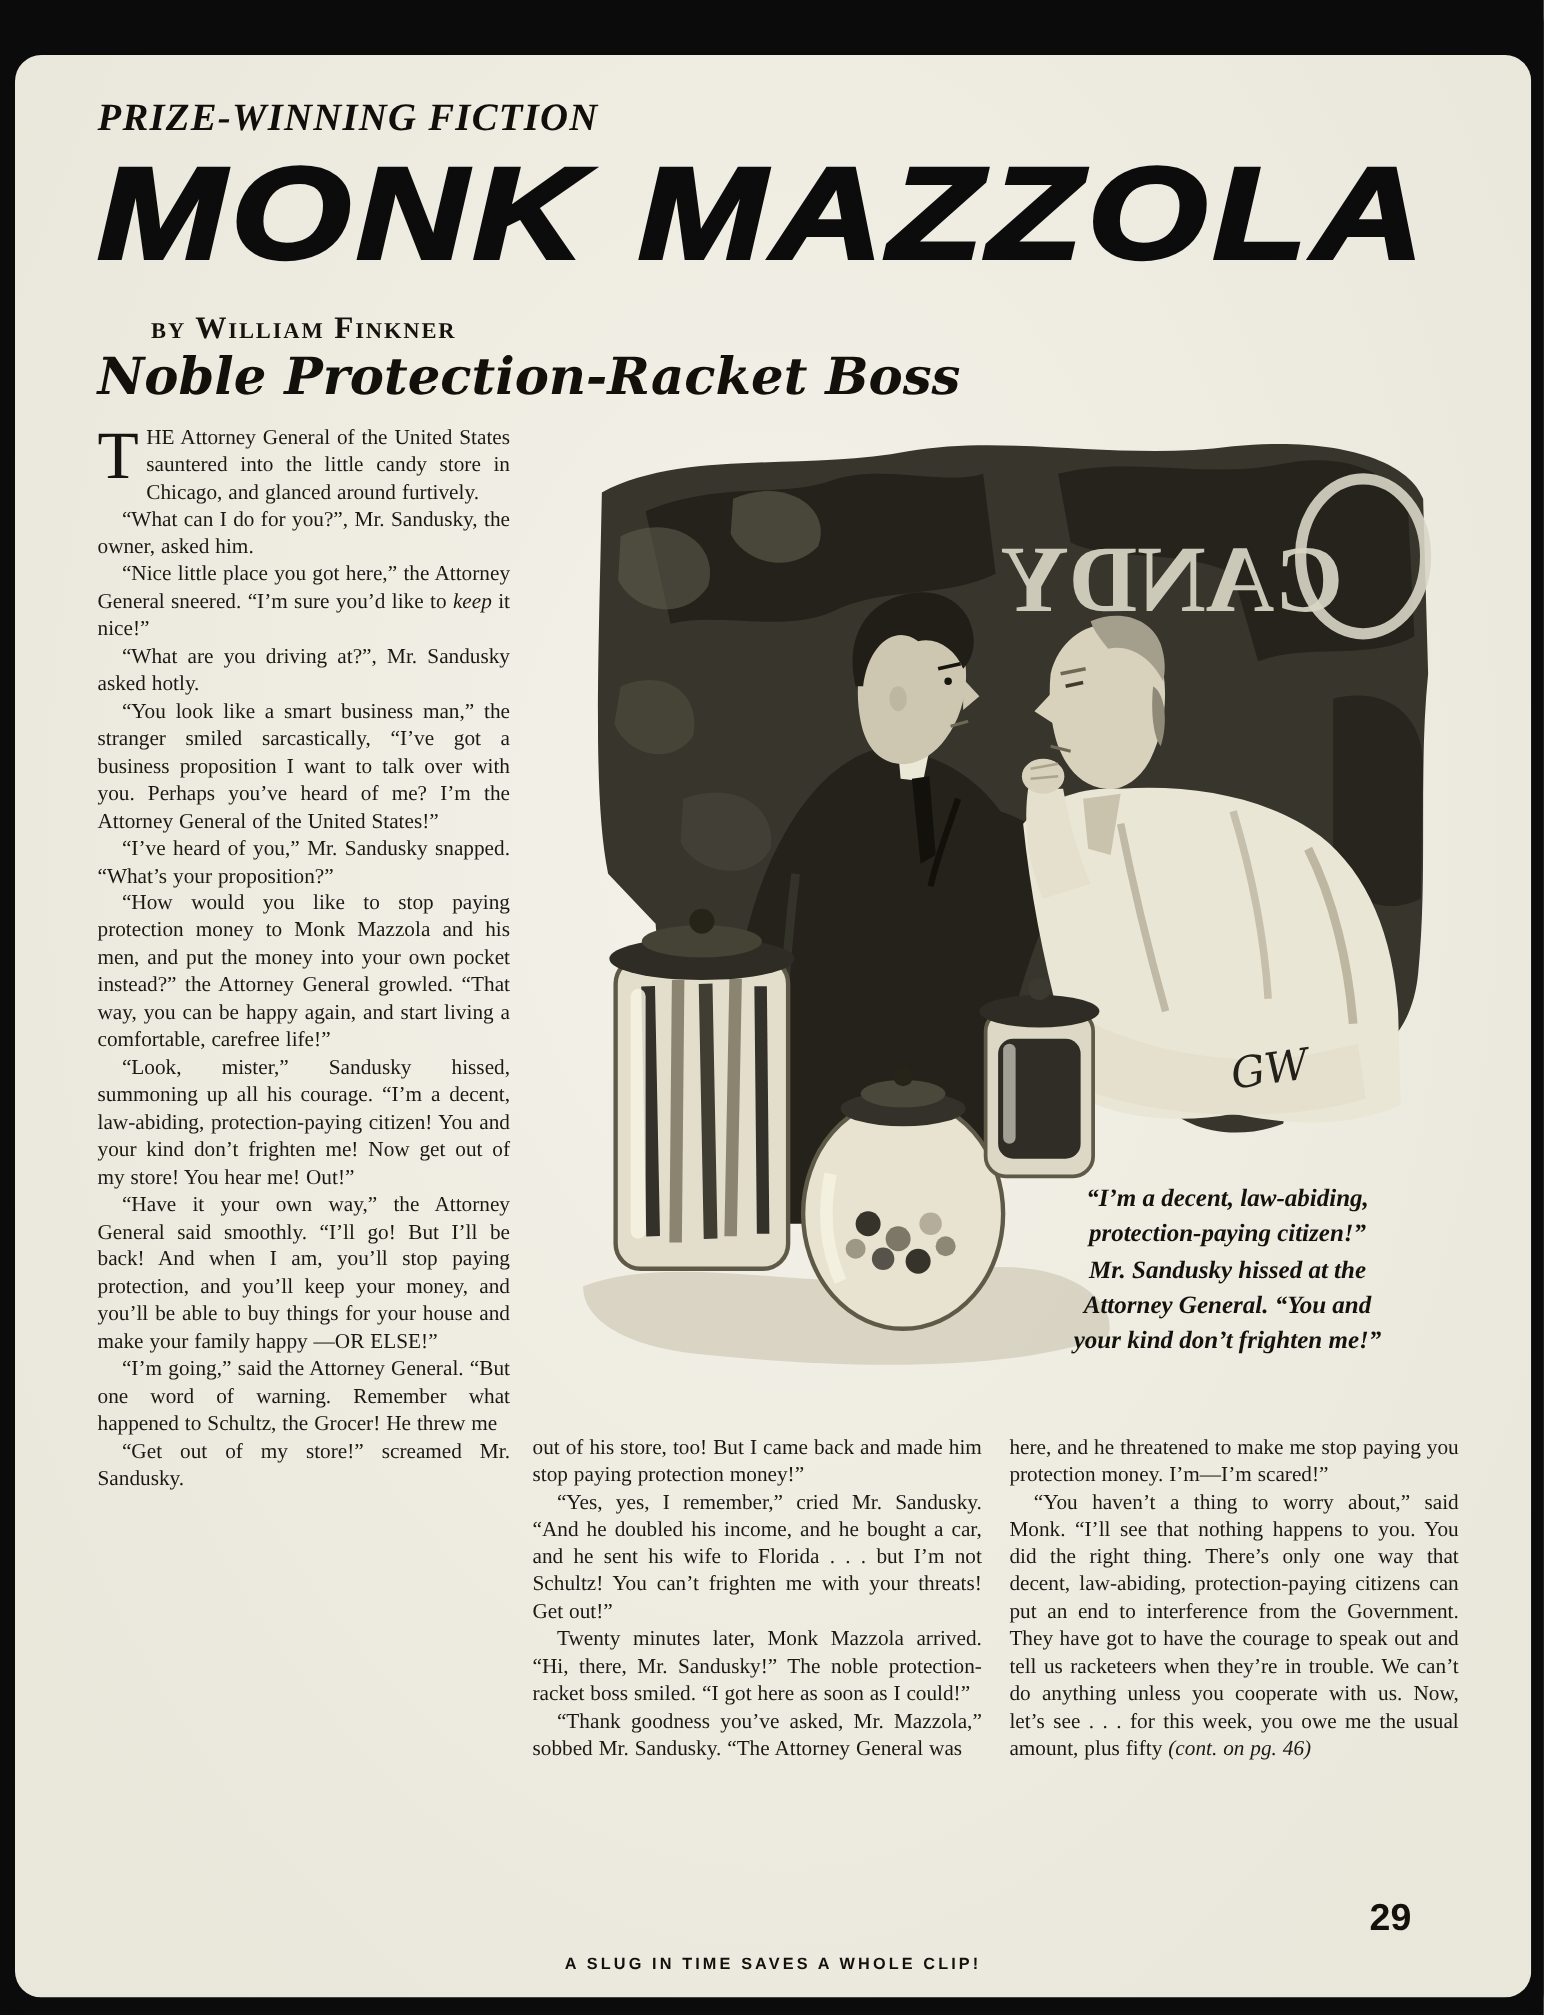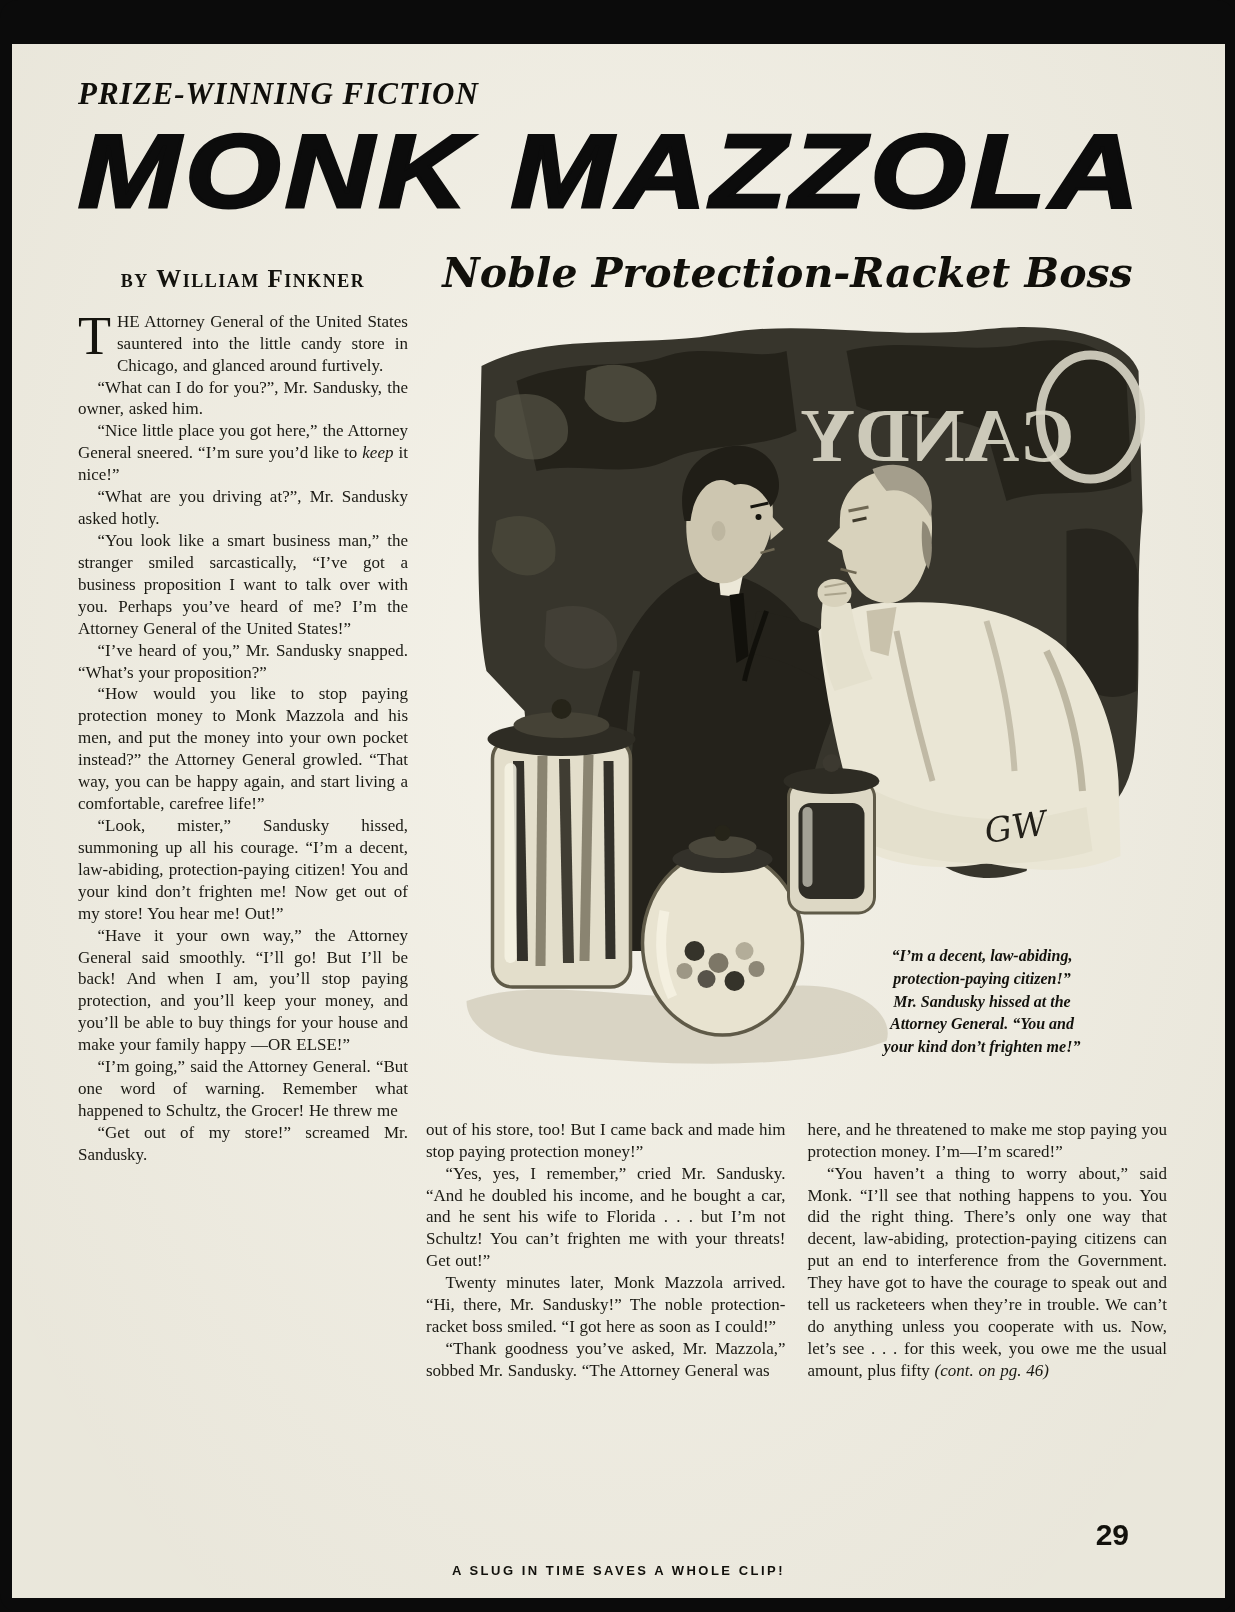--- a/index.html
+++ b/index.html
@@ -13,39 +13,40 @@
   .page-frame {
     position:absolute; inset:0;
     background:#0b0b0b;
     border-radius:18px;
   }
   .paper {
     position:absolute; top:44px; left:12px; right:10px; bottom:14px;
     background:
       radial-gradient(ellipse at 50% 40%, rgba(255,255,255,0.25), rgba(0,0,0,0.03) 85%),
       #f1eee2;
+    border-radius: 21px;
   }
   .content { position:absolute; inset:0; padding:18px 58px 0 66px; }
 
   .kicker {
     margin:14px 0 0 0;
     font-weight:bold; font-style:italic;
     font-size:31px; letter-spacing:1px; color:#100f0b;
   }
   .title {
     margin:10px 0 0 0;
     font-family:"Liberation Sans", sans-serif;
     font-weight:bold; font-style:italic;
     font-size:104px; line-height:0.95; letter-spacing:4px;
     color:#0c0c0c; -webkit-text-stroke:3px #0c0c0c;
     text-shadow:1px 0 0 #0c0c0c, -1px 0 0 #0c0c0c;
     transform:scaleX(1.18); transform-origin:left center;
     white-space:nowrap;
   }
-  .byline-row { display:flex; align-items:baseline; margin-top:28px; }
+  .byline-row { display:flex; align-items:baseline; margin-top:28px;flex-direction:column; }
   .byline {
     width:330px; flex:none; text-align:center;
     font-weight:bold; font-variant:small-caps;
     font-size:25px; letter-spacing:1.5px; color:#14130e;
   }
   .subtitle {
     flex:1; text-align:center;
     font-family:"DejaVu Serif", serif;
     font-weight:bold; font-style:italic;
     font-size:41px; color:#11100b;
@@ -63,21 +64,21 @@
     float:left; font-size:54px; line-height:0.78;
     padding:4px 6px 0 0; color:#15140e;
   }
 
   .right-area { flex:1; min-width:0; display:flex; flex-direction:column; }
   .illo-wrap { position:relative; height:772px; }
   .illo-wrap svg { position:absolute; inset:0; width:100%; height:100%; }
   .caption {
     position:absolute; right:24px; bottom:24px; width:322px;
     text-align:center; font-weight:bold; font-style:italic;
-    font-size:16px; line-height:1.42; color:#13120d;
+    font-size:20px; line-height:1.42; color:#13120d;
   }
   .bottom-cols { display:flex; gap:22px; margin-top:36px; }
   .bottom-cols .col { flex:1; min-width:0; }
 
   .footer {
     position:absolute; left:0; right:0; bottom:20px; text-align:center;
     font-family:"Liberation Sans", sans-serif;
     font-weight:bold; font-size:13px; letter-spacing:2.5px; color:#12110c;
   }
   .page-num {

